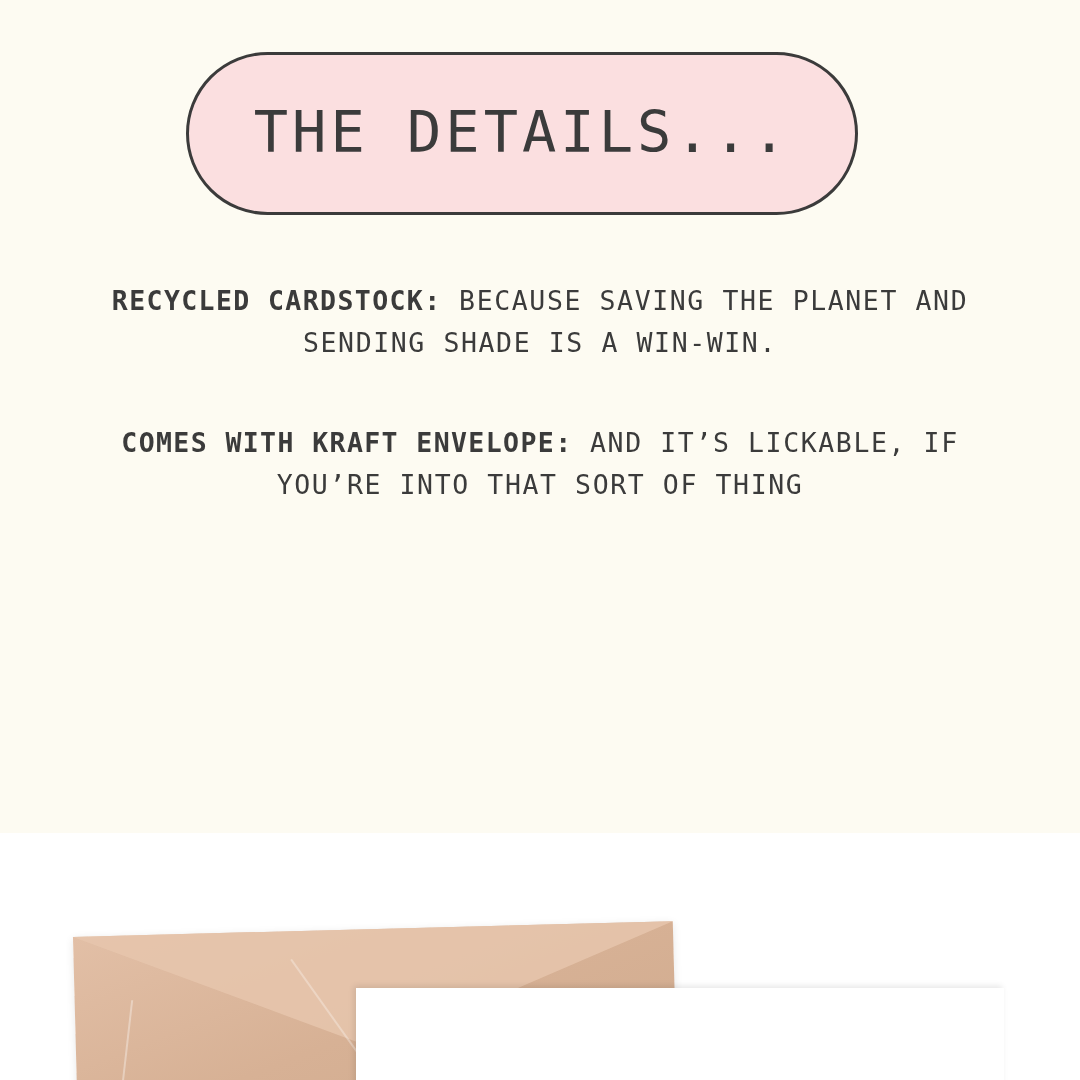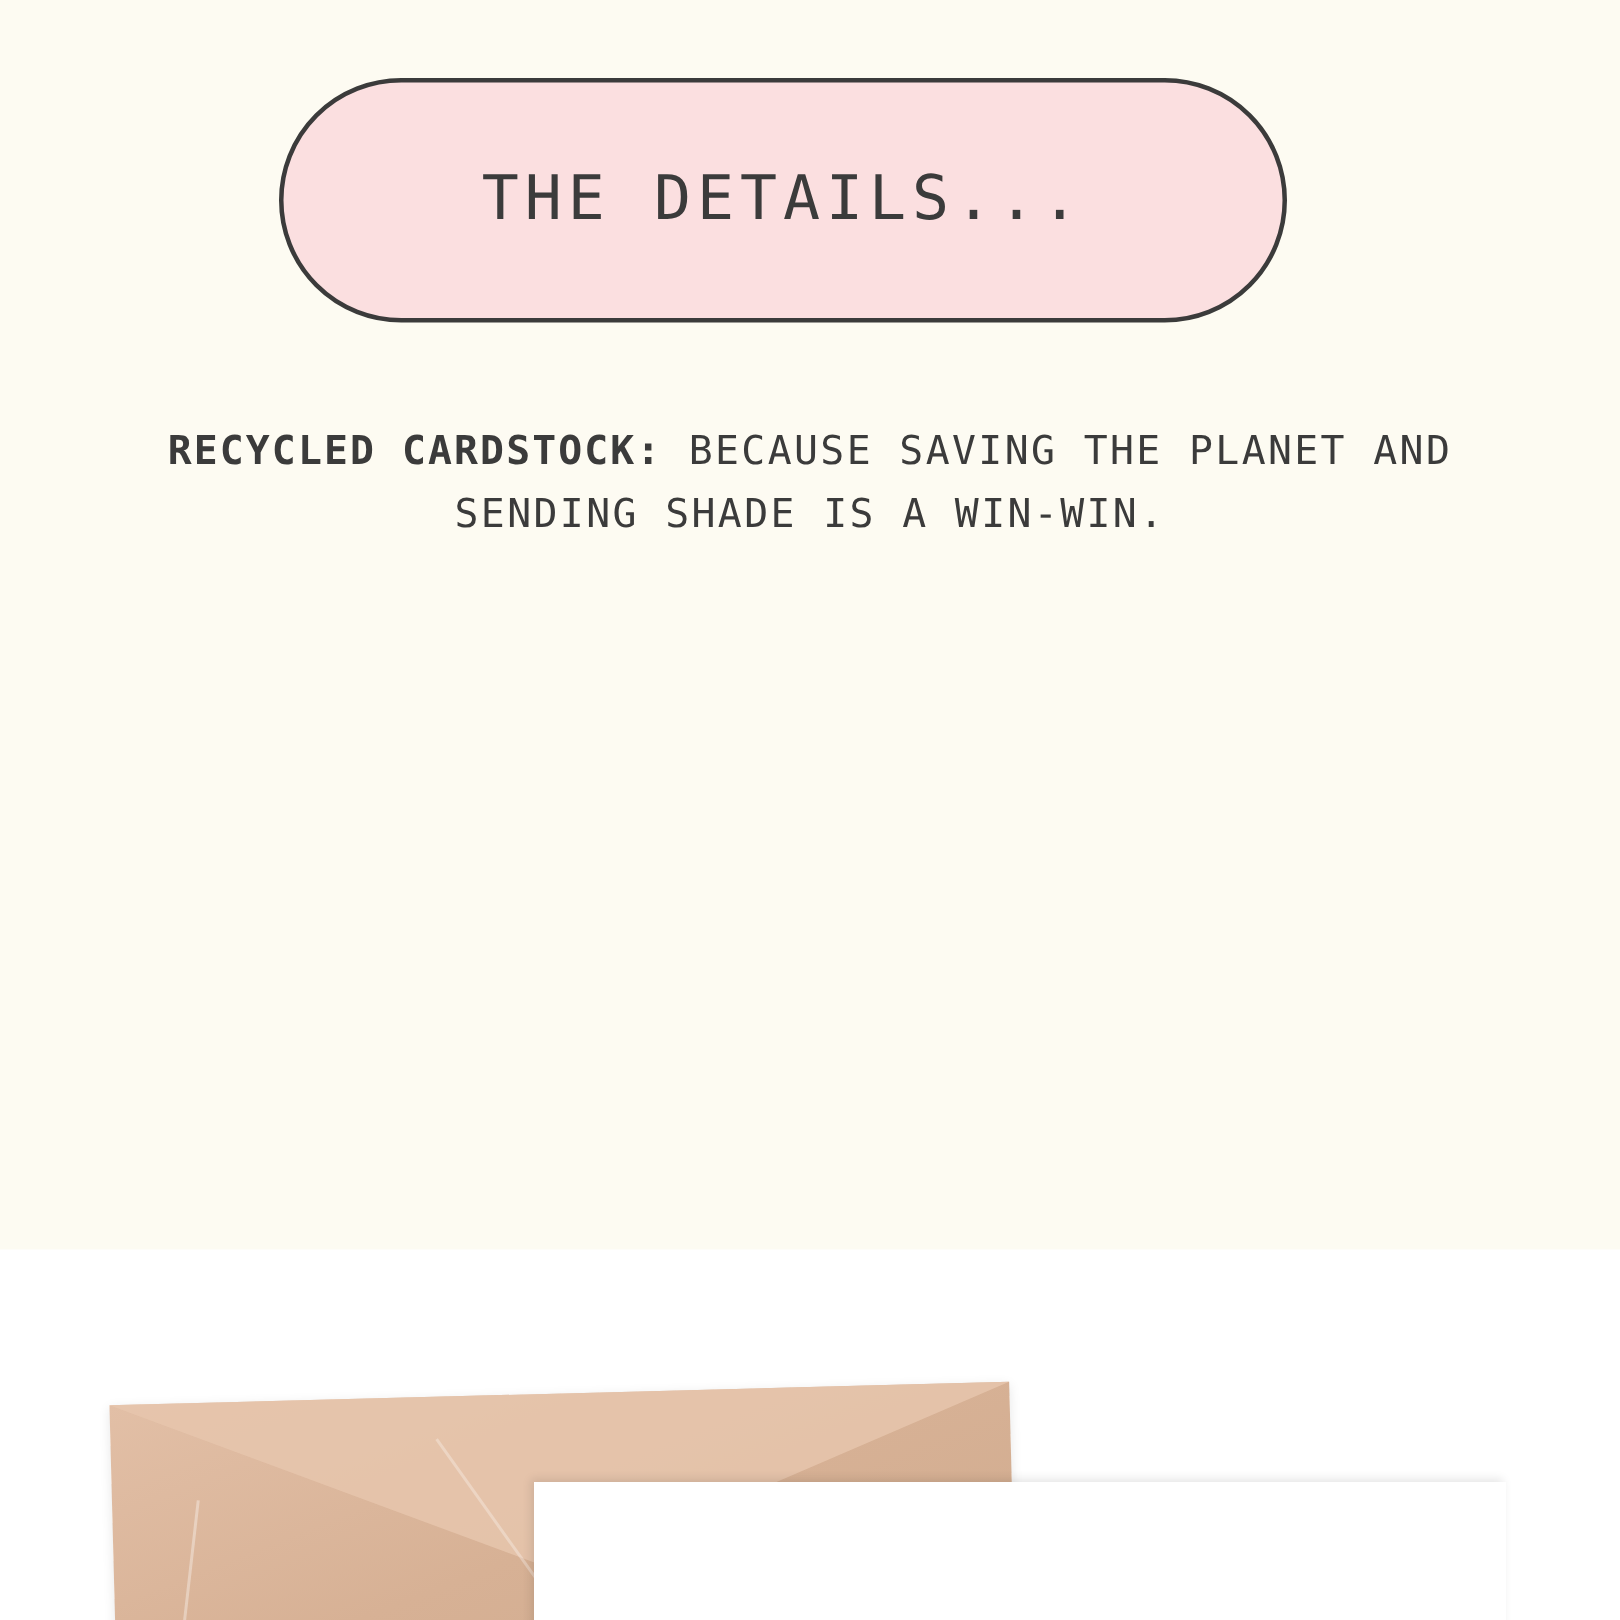--- a/index.html
+++ b/index.html
@@ -35,21 +35,21 @@
     height: 163px;
     box-sizing: border-box;
     background: #fbdfe0;
     border: 3px solid #3b3b3b;
     border-radius: 84px;
     display: flex;
     align-items: center;
     justify-content: center;
   }
   .pill-title {
-    font-size: 41px;
+    font-size: 57px;
     letter-spacing: 4px;
     color: #3b3b3b;
     font-weight: 400;
     white-space: nowrap;
     transform: translateY(-2px);
   }
   .details-list {
     position: absolute;
     left: 0;
     top: 280px;
@@ -141,20 +141,24 @@
     </div>
 
     <div class="details-list">
 
       <div class="detail-item">
         <span class="label">RECYCLED CARDSTOCK:</span>
         <span class="value">BECAUSE SAVING THE PLANET AND SENDING SHADE IS A WIN-WIN.</span>
       </div>
 
 
+      <div class="detail-item">
+        <span class="label">COMES WITH KRAFT ENVELOPE:</span>
+        <span class="value">AND IT’S LICKABLE, IF YOU’RE INTO THAT SORT OF THING</span>
+      </div>
 
 
     </div>
   </div>
 
   <div class="photo-section">
     <div class="envelope">
       <div class="envelope-flap"></div>
       <div class="envelope-crease"></div>
       <div class="envelope-crease2"></div>

